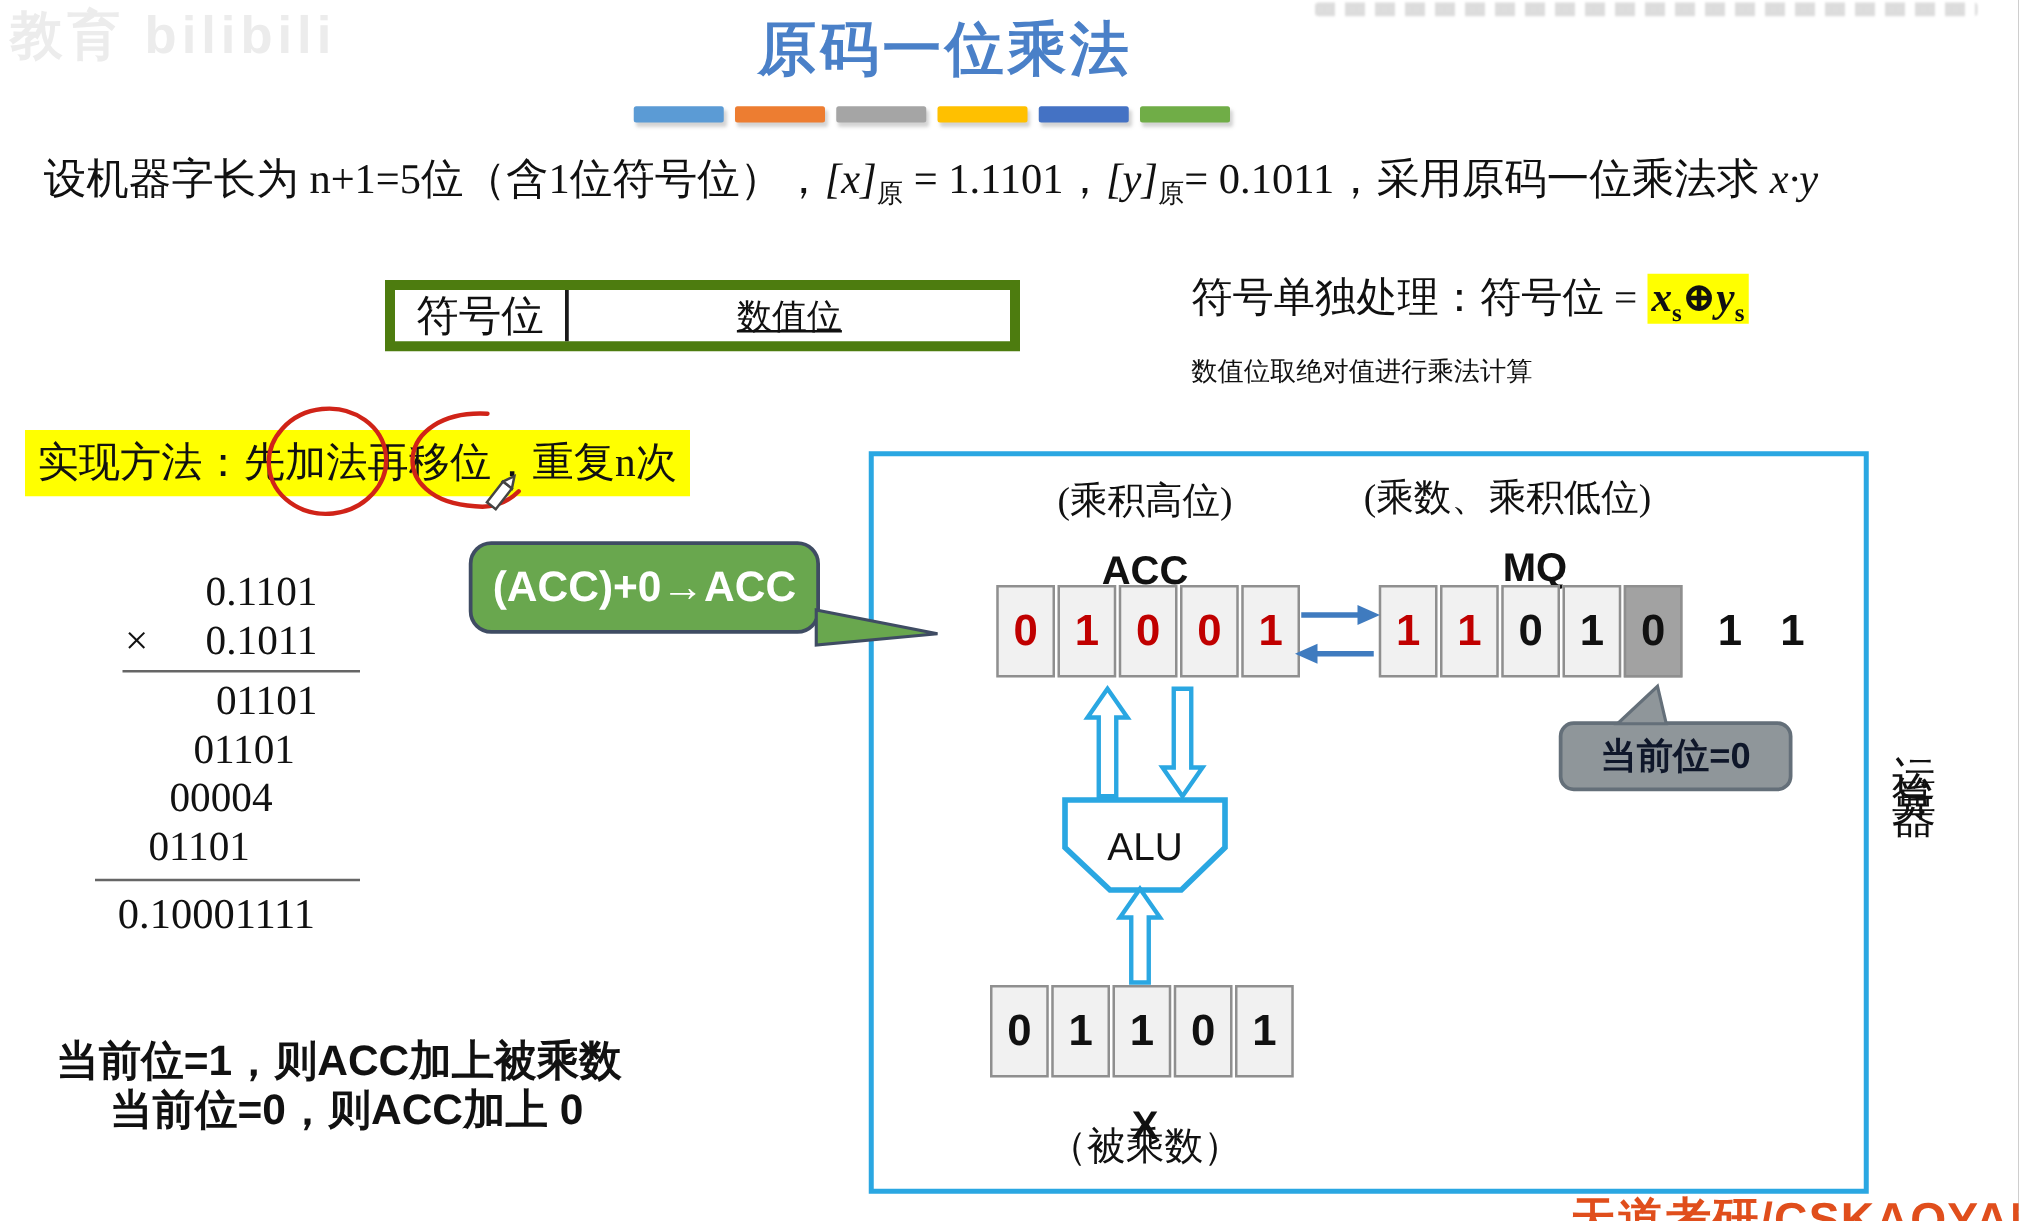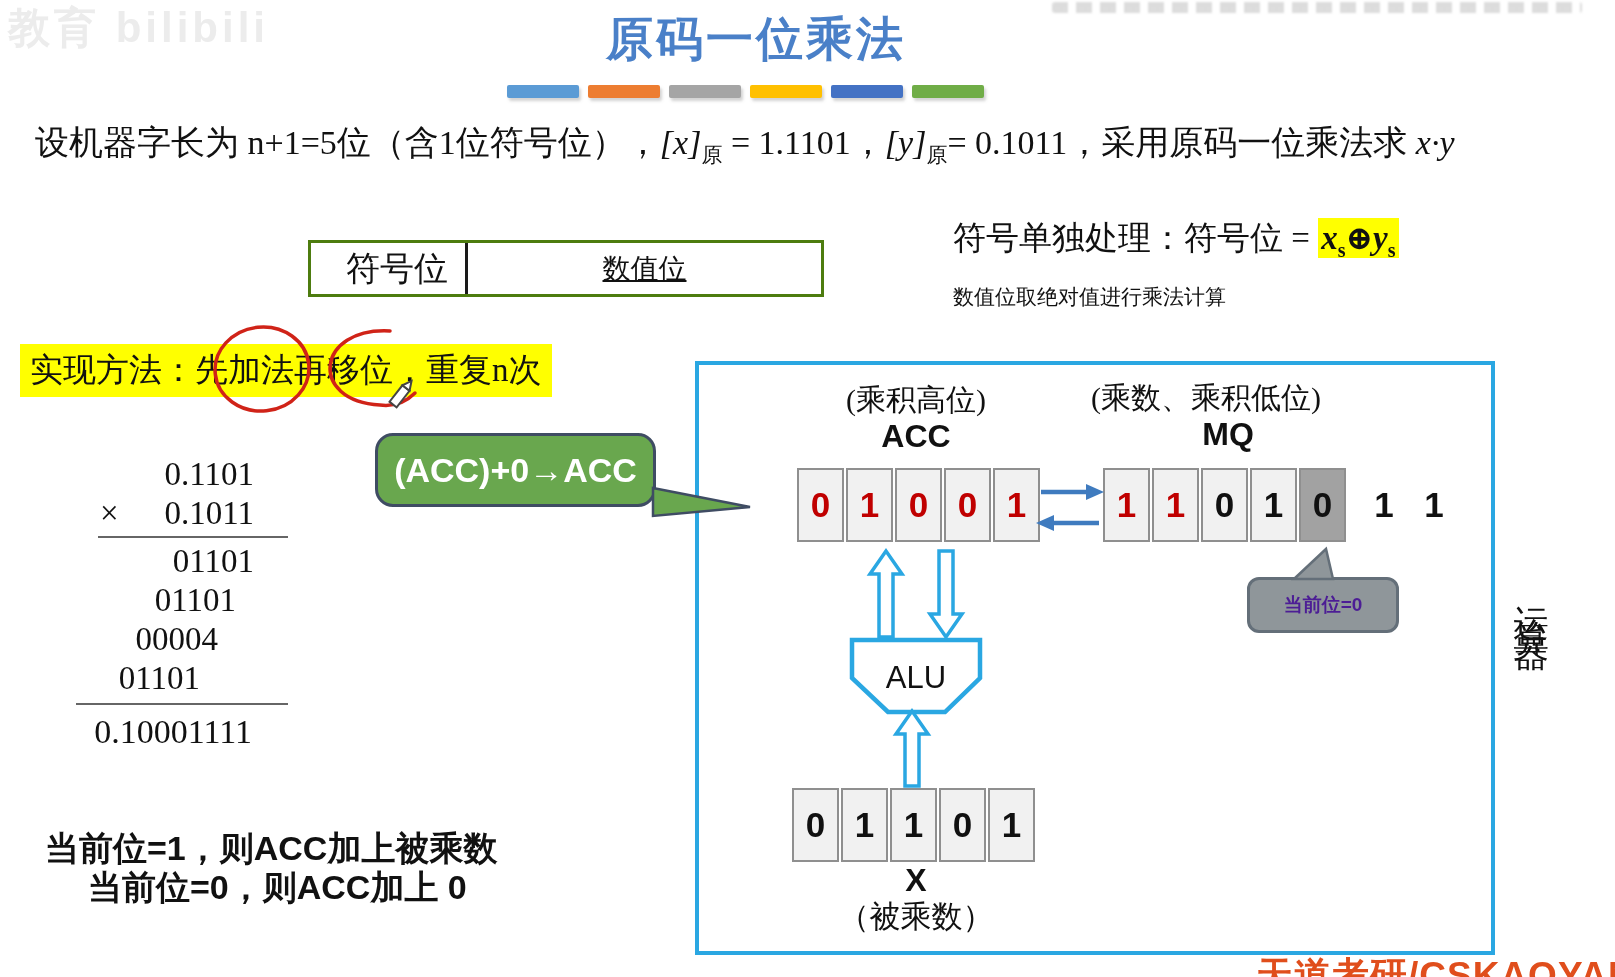--- a/index.html
+++ b/index.html
@@ -20,21 +20,21 @@
   .title{position:absolute;left:606px;top:8px;font-size:47px;font-weight:bold;color:#4a80c8;letter-spacing:3px;}
   .bars{position:absolute;left:507px;top:85px;display:flex;gap:9px;}
   .bar{width:72px;height:13px;border-radius:2px;box-shadow:2px 3px 3px rgba(130,130,130,.35);}
 
   
   .problem{position:absolute;left:35px;top:120px;font-size:34px;white-space:nowrap;}
   .problem i{font-family:"Liberation Serif",serif;}
   .problem sub{font-size:21px;}
 
   
-  .sign-table{position:absolute;left:308px;top:240px;display:flex;height:57px;border:3px solid #4d7c0f;padding-left:18px;}
+  .sign-table{position:absolute;left:308px;top:224px;display:flex;height:57px;border:8px solid #4d7c0f;}
   .sign-table .c1{width:139px;border-right:3px solid #1a1a1a;display:flex;align-items:center;justify-content:center;font-size:34px;}
   .sign-table .c2{width:353px;display:flex;align-items:center;justify-content:center;font-size:28px;text-decoration:underline;}
 
   
   .sign-rule1{position:absolute;left:953px;top:216px;font-size:33px;white-space:nowrap;}
   .sign-rule1 .hl{background:#ffff00;font-weight:bold;padding:2px 3px;}
   .sign-rule1 .hl i{font-weight:bold;}
   .sign-rule1 sub{font-size:20px;}
   .sign-rule2{position:absolute;left:953px;top:283px;font-size:21px;white-space:nowrap;}
 
@@ -59,35 +59,35 @@
   .callout-green{position:absolute;left:375px;top:433px;width:281px;height:74px;background:#69a74e;
     border:3px solid #3f4c63;border-radius:18px;display:flex;align-items:center;justify-content:center;
     color:#fff;font-family:"Liberation Sans","DejaVu Sans",sans-serif;font-weight:bold;font-size:34px;}
 
   
   .unit-box{position:absolute;left:695px;top:361px;width:800px;height:594px;border:4px solid #2aa7e2;}
   .unit-label{position:absolute;left:1506px;top:576px;writing-mode:vertical-rl;font-size:36px;letter-spacing:16px;}
 
   .cap{position:absolute;text-align:center;font-size:30px;white-space:nowrap;}
   .reg-name{position:absolute;text-align:center;font-family:"Liberation Sans","DejaVu Sans",sans-serif;
-            font-weight:bold;font-size:32px;}
+            font-weight:bold;font-size:32px;margin-top:20px;}
 
   
   .reg{position:absolute;display:flex;gap:2px;}
   .cell{width:47px;height:74px;background:#f1f1f1;border:2px solid #8f8f8f;display:flex;align-items:center;
         justify-content:center;font-family:"Liberation Sans","DejaVu Sans",sans-serif;font-weight:bold;font-size:35px;color:#111;}
   .cell.red{color:#c00000;}
   .cell.dark{background:#a2a2a2;}
   .free-bit{position:absolute;width:44px;height:74px;display:flex;align-items:center;justify-content:center;
         font-family:"Liberation Sans","DejaVu Sans",sans-serif;font-weight:bold;font-size:35px;color:#111;}
 
   
-  .callout-gray{position:absolute;left:1247px;top:577px;width:152px;height:56px;background:#8f969a;
+  .callout-gray{position:absolute;left:1247px;top:577px;width:187px;height:56px;background:#8f969a;
     border:3px solid #646f79;border-radius:12px;display:flex;align-items:center;justify-content:center;
-    color:#4c1d95;font-family:"Liberation Sans","DejaVu Sans",sans-serif;font-weight:bold;font-size:19px;}
+    color:#0f172a;font-family:"Liberation Sans","DejaVu Sans",sans-serif;font-weight:bold;font-size:29px;}
 
   
   .note1{position:absolute;left:45px;top:826px;font-family:"Liberation Sans","DejaVu Sans",sans-serif;
          font-weight:bold;font-size:34px;white-space:nowrap;}
   .note2{position:absolute;left:88px;top:865px;font-family:"Liberation Sans","DejaVu Sans",sans-serif;
          font-weight:bold;font-size:34px;white-space:nowrap;}
 
   
   .overlay{position:absolute;left:0;top:0;width:1615px;height:977px;pointer-events:none;}
 </style>

